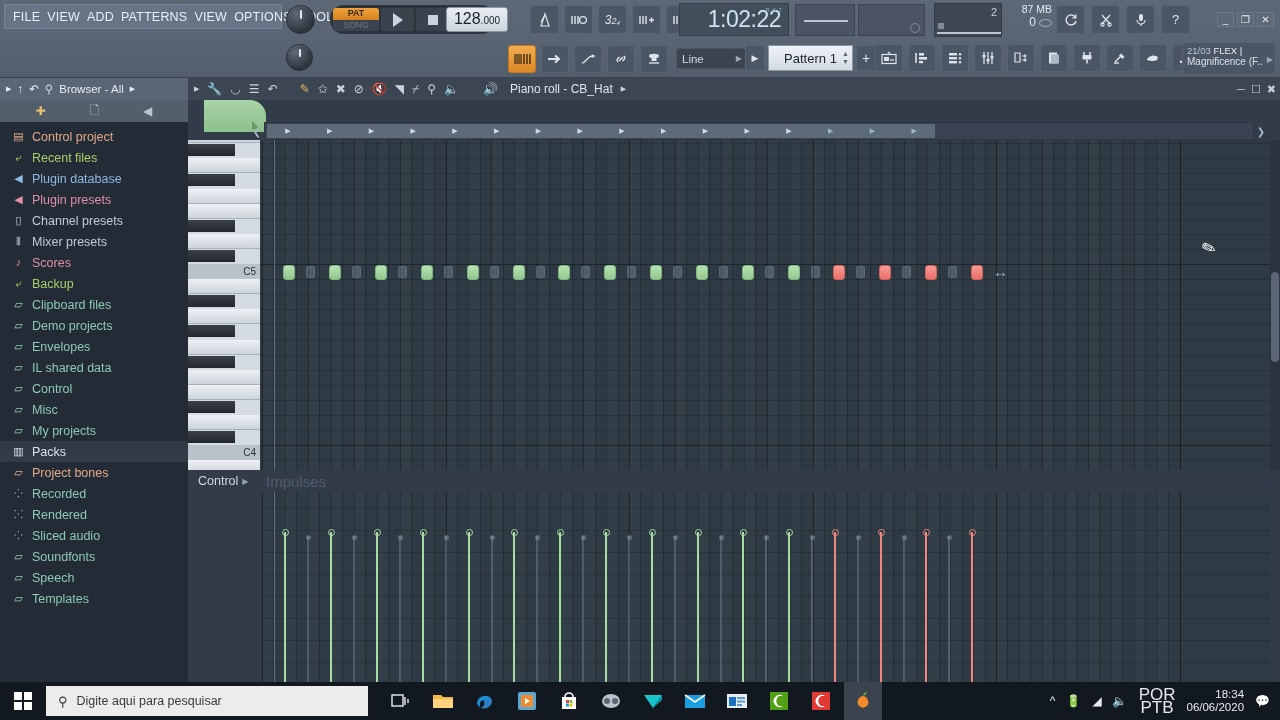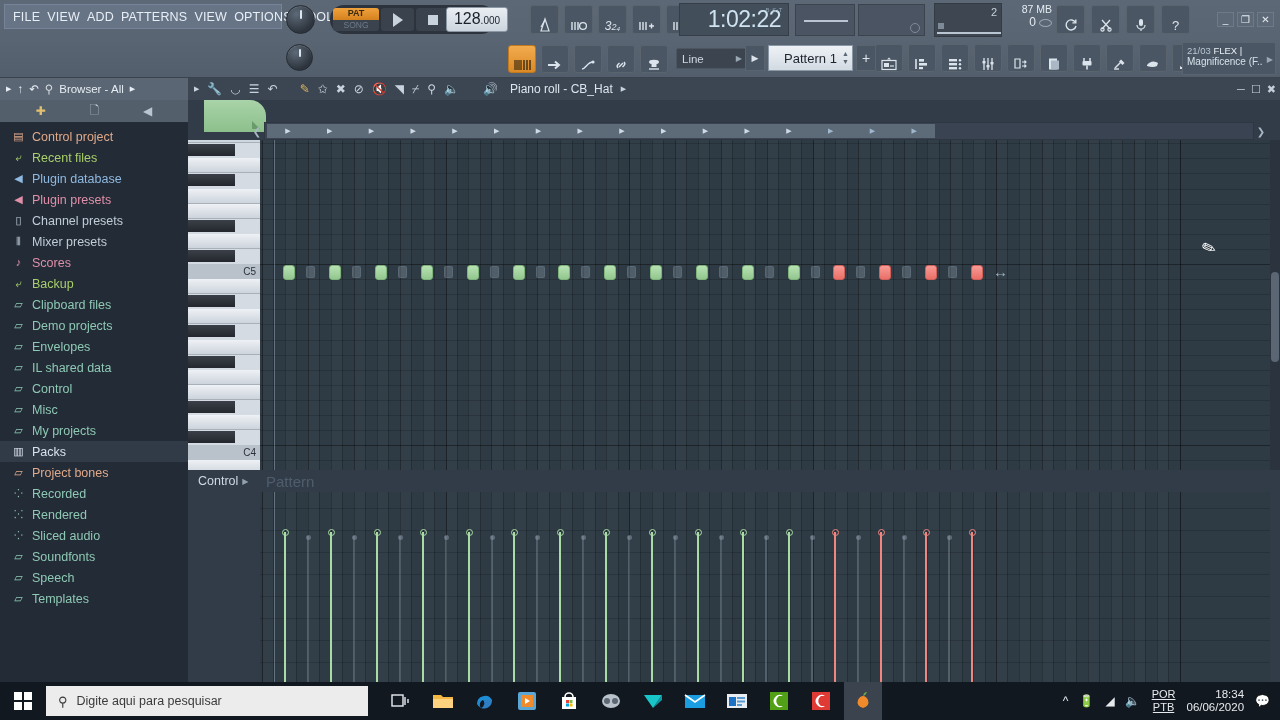--- a/index.html
+++ b/index.html
@@ -84,21 +84,21 @@
     position:absolute; left:446px; top:7px; width:62px; height:25px;
     background:linear-gradient(180deg,#e9eef3,#ccd5de);
     border:1px solid #8a97a4; border-radius:3px;
     display:flex; align-items:baseline; justify-content:center;
     color:#1b2129; font-size:16px; padding-top:2px;
   }
   .tempo .dec { font-size:10px; }
 
   .iconbtn {
     background:#4b5664; border:1px solid #59646f; border-radius:3px;
-    display:flex; align-items:flex-end; justify-content:center;
+    display:flex; align-items:center; justify-content:center;
     color:#dbe4ec; font-size:13px;
   }
   .r1icons { position:absolute; left:530px; top:5px; display:flex; gap:5px; }
   .r1icons .iconbtn { width:29px; height:29px; }
 
   .lcd {
     position:absolute; left:679px; top:3px; width:110px; height:33px;
     background:#434e5b; border:1px solid #343d48;
     display:flex; align-items:center; justify-content:flex-end; padding-right:7px;
   }
@@ -306,21 +306,21 @@
   .win-logo i { background:#fff; display:block; }
   .tb-search {
     width:322px; height:30px; background:#ececec; display:flex; align-items:center;
     gap:9px; padding-left:12px; color:#3a3a3a; font-size:12.5px;
   }
   .tb-tasks { display:flex; align-items:center; height:38px; margin-left:14px; gap:4px; }
   .tb-ico { width:38px; height:38px; display:flex; align-items:center; justify-content:center; position:relative; }
   .tb-ico.act { background:#3a434e; }
   .tb-tray { margin-left:auto; display:flex; align-items:center; gap:11px; padding-right:10px; color:#e6e9ed; font-size:12px; }
   .tray-clock { text-align:right; line-height:13px; font-size:11.5px; }
-  .tray-lang { text-align:center; line-height:13px; font-size:11px;text-decoration:underline; }
+  .tray-lang { text-align:center; line-height:13px; font-size:17px; }
 
   svg { display:block; }
 </style>
 </head>
 <body>
 
 <div id="app">
 
   <div class="topbar">
 
@@ -963,21 +963,21 @@
         </div>
 
       <div class="vscroll">
         <div class="th"></div>
       </div>
 
       <div class="ctrl-head">
         <span>Control</span>
         <span class="carr">▶</span>
       </div>
-      <div class="vel-watermark">Pattern</div>
+      <div class="vel-watermark">Impulses</div>
       <div class="velpane" id="vel-pane">
           <div class="gvline bar" style="left: 2px;"></div>
           <div class="gvline" style="left: 13.4688px;"></div>
           <div class="gvline" style="left: 24.9375px;"></div>
           <div class="gvline" style="left: 36.4062px;"></div>
           <div class="gvline" style="left: 47.875px;"></div>
           <div class="gvline" style="left: 59.3438px;"></div>
           <div class="gvline" style="left: 70.8125px;"></div>
           <div class="gvline" style="left: 82.2812px;"></div>
           <div class="gvline" style="left: 93.75px;"></div>

